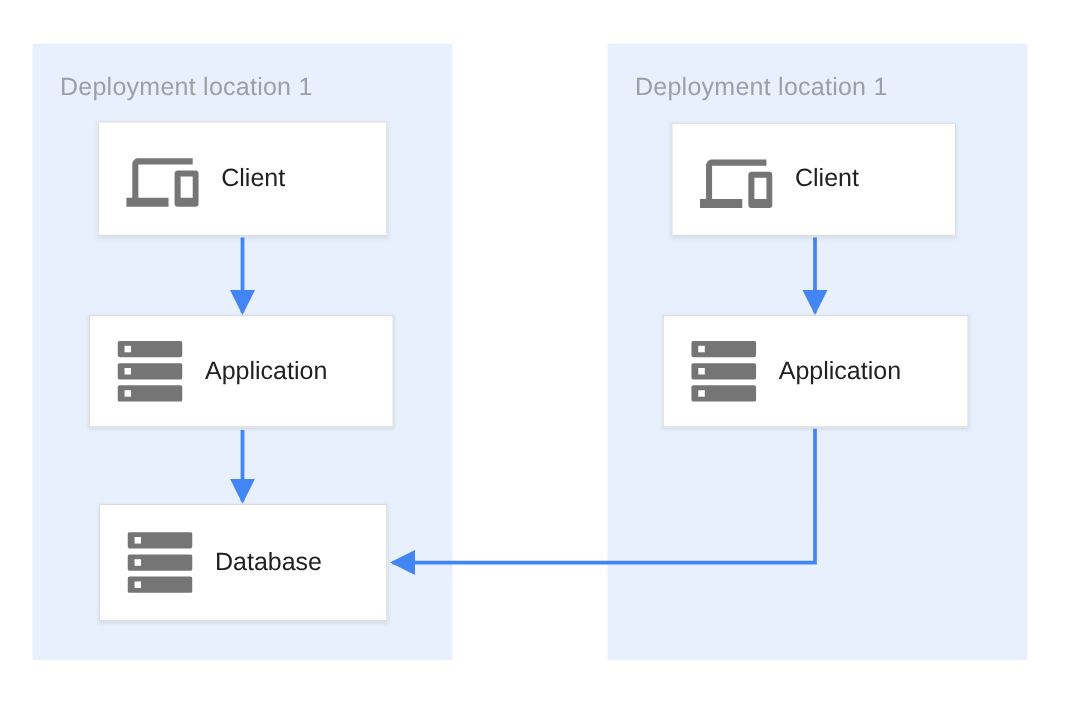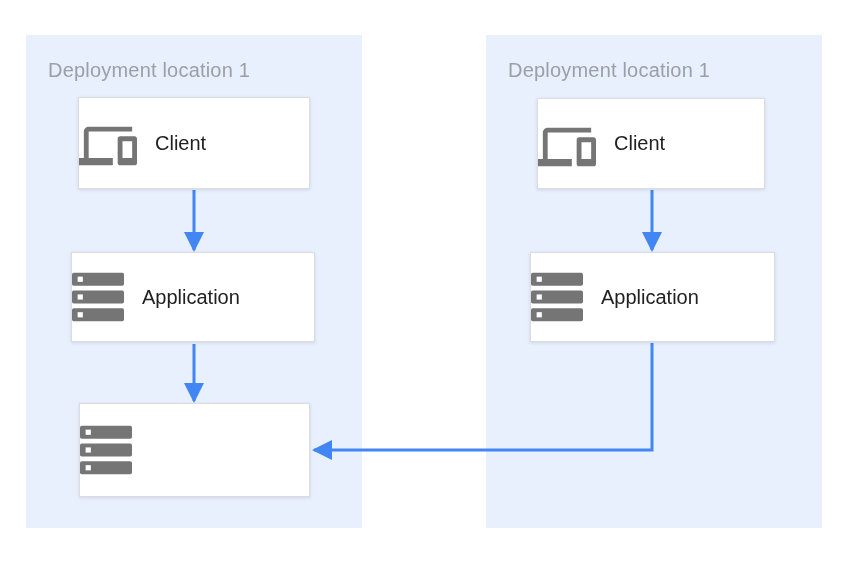--- a/index.html
+++ b/index.html
@@ -34,20 +34,21 @@
     white-space: nowrap;
   }
   .node {
     position: absolute;
     box-sizing: border-box;
     background: var(--box-bg, #ffffff);
     border: 1px solid var(--box-border, #D9DCE0);
     box-shadow: 0 1px 3px rgba(60,64,67,0.15);
     display: flex;
     align-items: center;
+    padding-left: 22px;
     gap: 18px;
   }
   .node .label {
     font-size: 20px;
     color: var(--box-text, #212121);
     white-space: nowrap;
   }
   .node .icon {
     flex: 0 0 auto;
     display: flex;
@@ -130,20 +131,21 @@
     <span class="icon">
       <svg width="52" height="52" viewBox="0 0 24 24">
         <rect class="bar" x="0" y="0.8" width="24" height="6" rx="0.8"></rect>
         <rect class="bar" x="0" y="9.0" width="24" height="6" rx="0.8"></rect>
         <rect class="bar" x="0" y="17.2" width="24" height="6" rx="0.8"></rect>
         <rect class="dot" x="2.6" y="2.6" width="2.4" height="2.4"></rect>
         <rect class="dot" x="2.6" y="10.8" width="2.4" height="2.4"></rect>
         <rect class="dot" x="2.6" y="19.0" width="2.4" height="2.4"></rect>
       </svg>
     </span>
+    <span class="label">Database</span>
   </div>
 
   <div class="node node-client-2">
     <span class="icon">
       <svg width="58" height="52" viewBox="0 0 24 21.5">
         <path d="M4 6h18V4H4c-1.1 0-2 .9-2 2v11H0v3h14v-3H4V6zm19 2h-6c-.55 0-1 .45-1 1v10c0 .55.45 1 1 1h6c.55 0 1-.45 1-1V9c0-.55-.45-1-1-1zm-1 9h-4v-7h4v7z"></path>
       </svg>
     </span>
     <span class="label">Client</span>
   </div>

